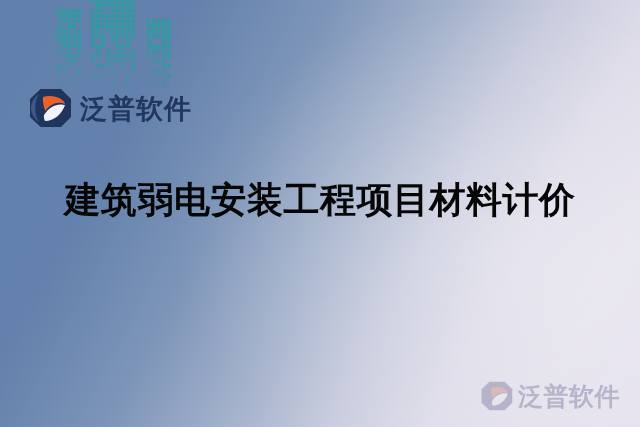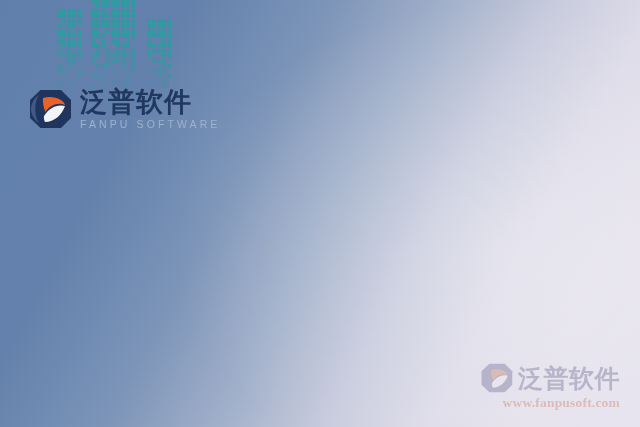--- a/index.html
+++ b/index.html
@@ -484,32 +484,31 @@
 
   <div id="brand">
     <svg id="brand-mark" viewBox="0 0 44 40">
       <path d="M12.5 1 L33 1 L43 11 L43 29 L33 39 L12.5 39 L2 29 L2 11 Z" fill="#1f355d"></path>
       <path d="M15 9 C26 6, 36 11, 37 16 C30 13, 22 16, 17.5 23 C15.5 19, 14.5 13, 15 9 Z" fill="#e8622a"></path>
       <path d="M16 27 C21 19, 29 15, 37 17 C34 26, 26 33, 17 33 C16 31, 15.7 29, 16 27 Z" fill="#f2f4f8"></path>
       <path d="M11 6 C6 12, 6 28, 11 34 C5 30, 3 24, 3 20 C3 15, 6 9, 11 6 Z" fill="#3f5a86"></path>
     </svg>
     <div id="brand-words">
       <div id="brand-cn">泛普软件</div>
-      <div id="brand-en">FANPU SOFTWARE</div>
     </div>
   </div>
 
   <div id="headline">
+    <div class="hl-line">建筑弱电安装工程项目材料计价</div>
   </div>
 
   <div id="watermark">
     <div id="wm-row">
       <svg id="wm-mark" viewBox="0 0 44 40">
         <path d="M12.5 1 L33 1 L43 11 L43 29 L33 39 L12.5 39 L2 29 L2 11 Z" fill="#8f8fae"></path>
         <path d="M15 9 C26 6, 36 11, 37 16 C30 13, 22 16, 17.5 23 C15.5 19, 14.5 13, 15 9 Z" fill="#d39a8c"></path>
         <path d="M16 27 C21 19, 29 15, 37 17 C34 26, 26 33, 17 33 C16 31, 15.7 29, 16 27 Z" fill="#ebe7ef"></path>
       </svg>
       <div id="wm-cn">泛普软件</div>
     </div>
-    <div id="wm-url">www.fanpusoft.com</div>
   </div>
 
 </div>
 
 </body></html>

